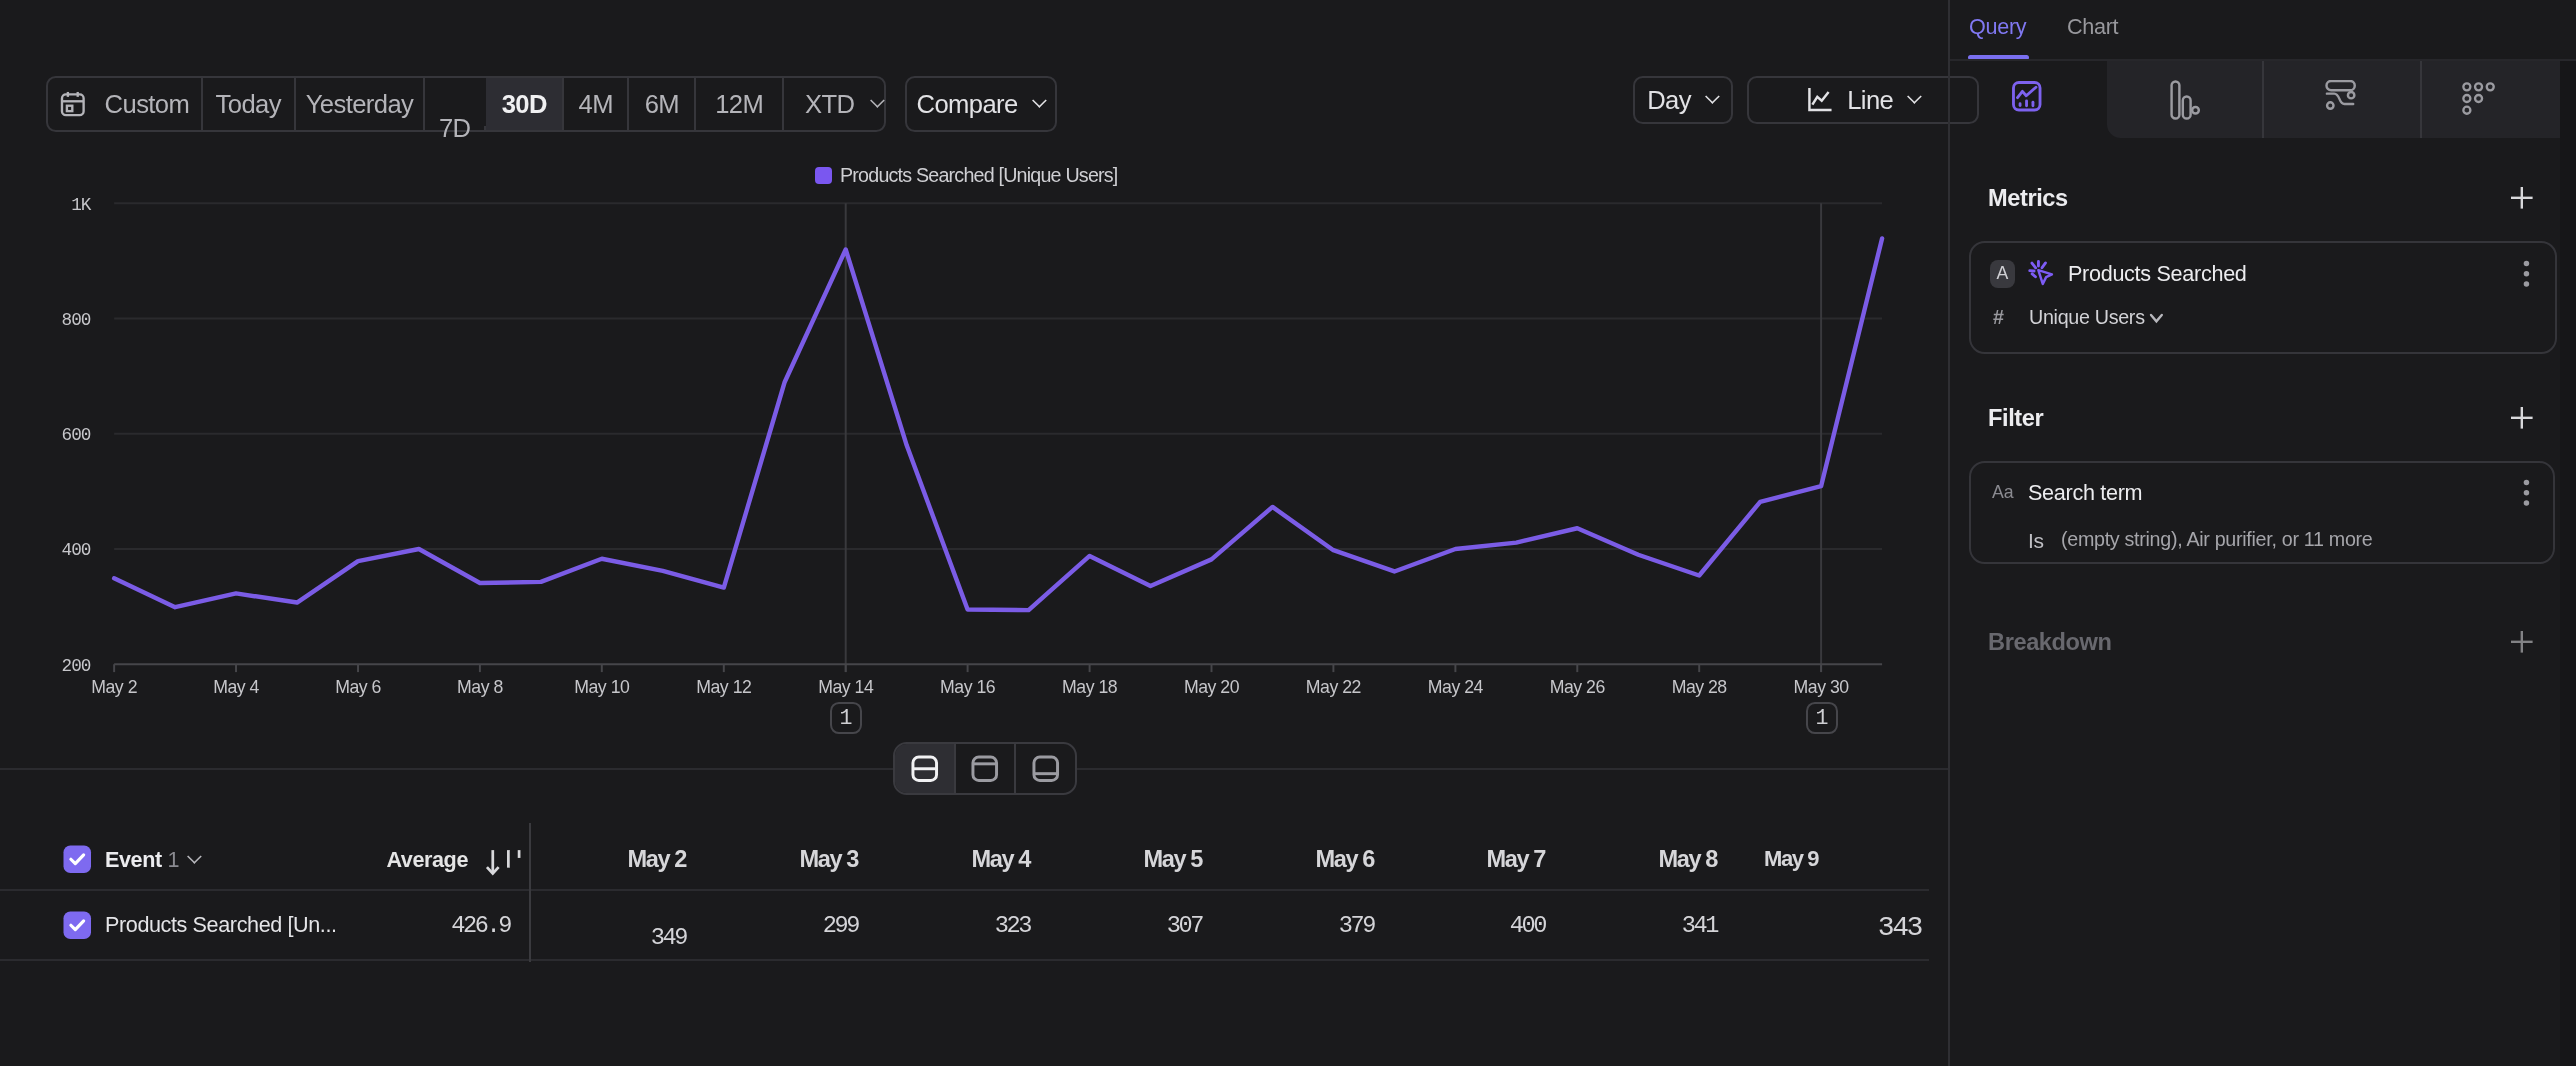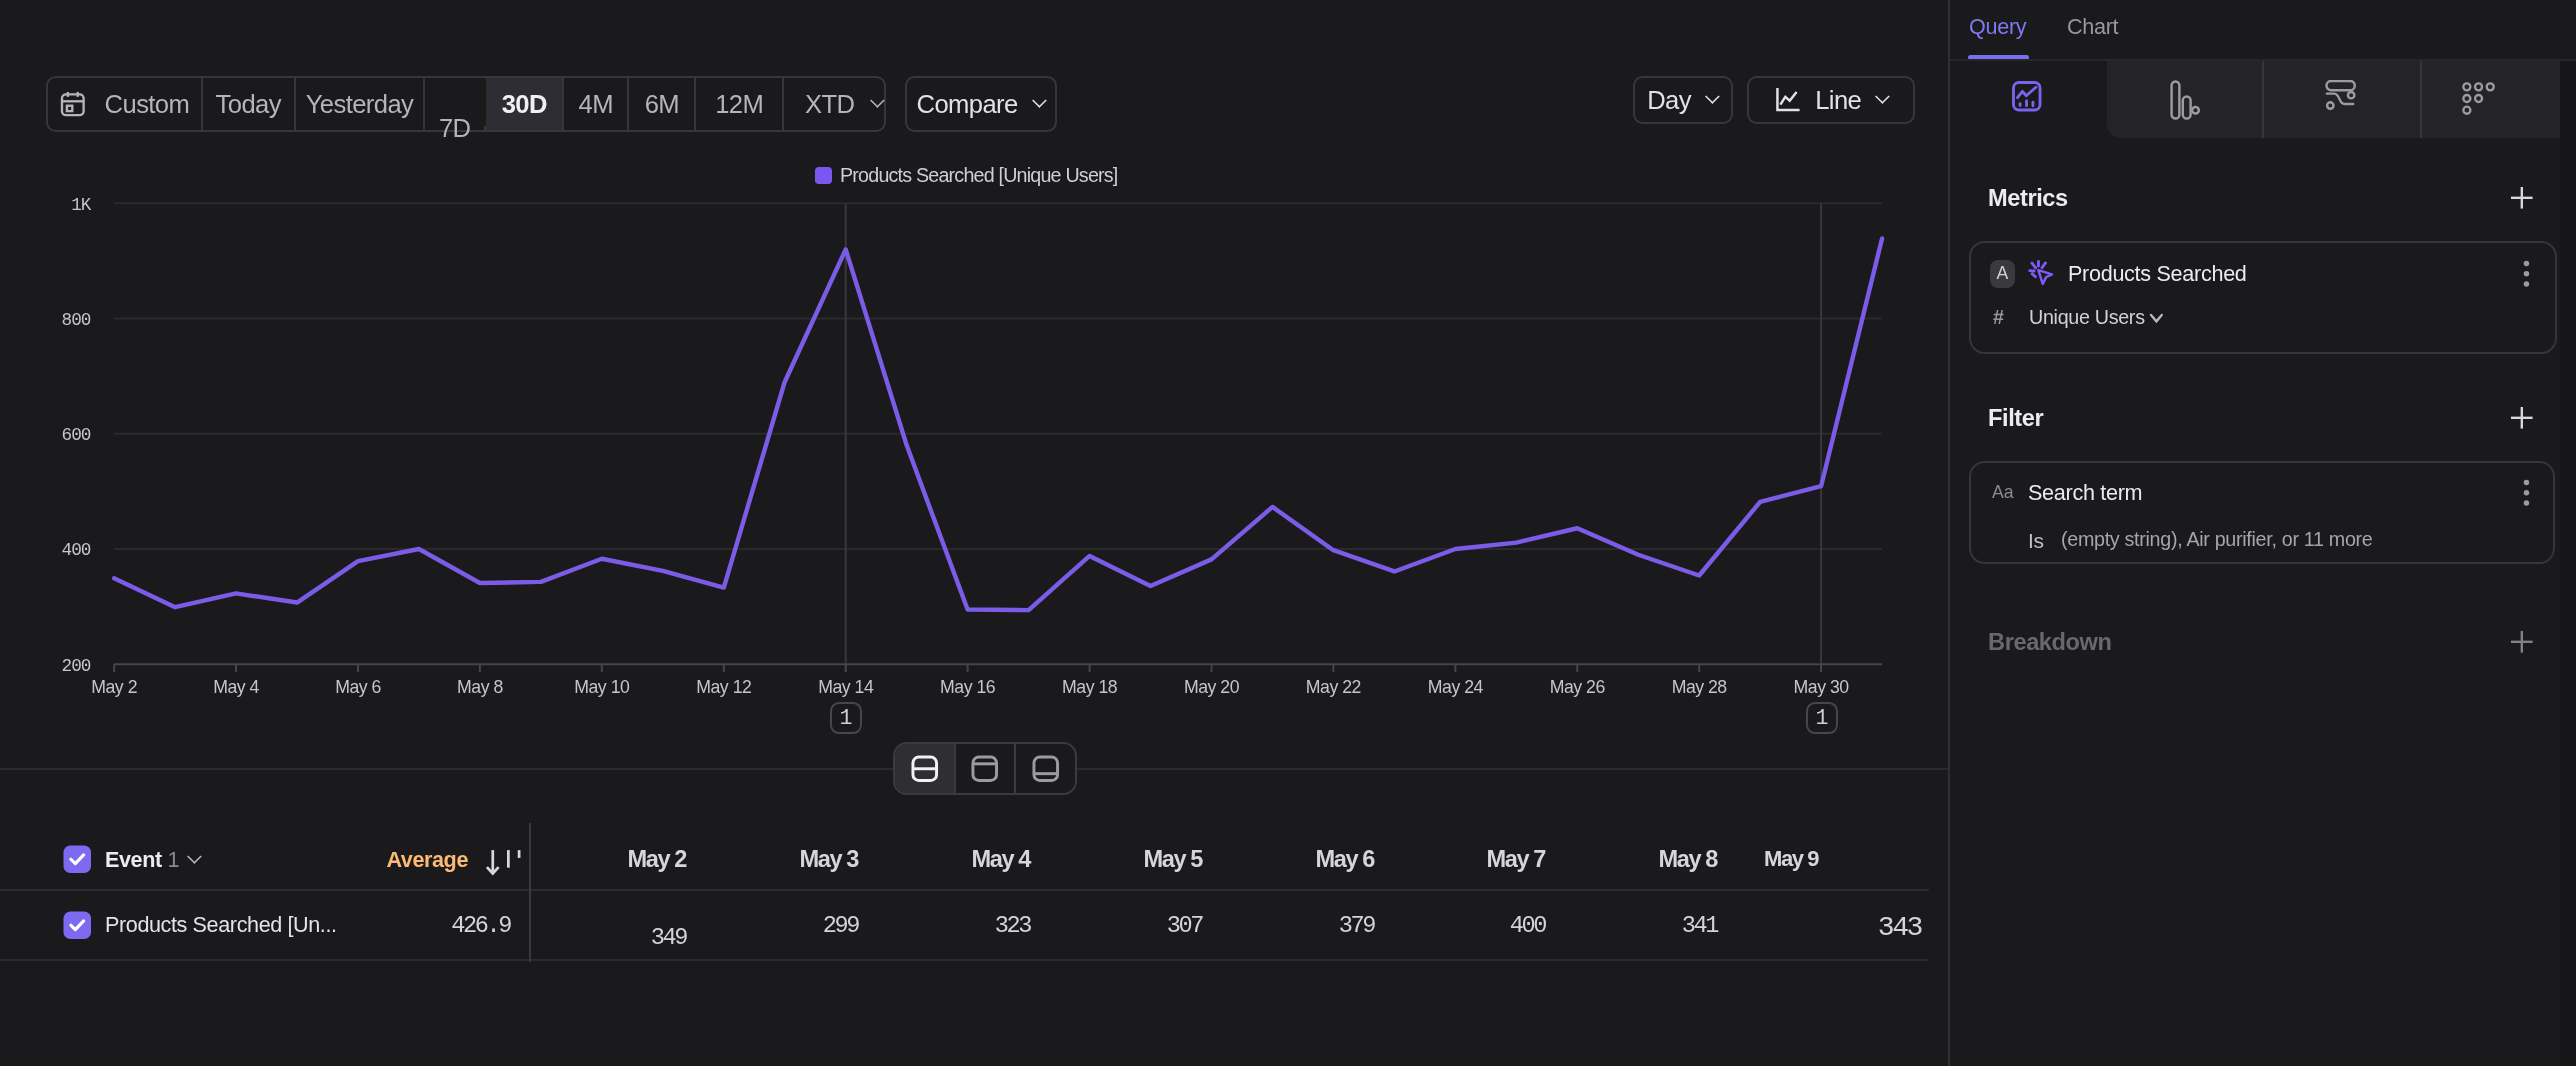--- a/index.html
+++ b/index.html
@@ -40,21 +40,21 @@
     <div class="seg" style="width:133px;">Yesterday</div>
     <div class="seg" style="width:63px;margin-top:48px;">7D</div>
     <div class="seg sel" style="width:80px;">30D</div>
     <div class="seg" style="width:67px;">4M</div>
     <div class="seg" style="width:69px;">6M</div>
     <div class="seg" style="width:90px;">12M</div>
     <div class="seg" style="flex:1;margin-left:21px;">XTD&nbsp;&nbsp;<span class="chev" style="margin-left:3.9px;"></span></div>
   </div>
   <div class="btn abs" style="left:905px; top:76px; width:152px; height:56px;">Compare&nbsp;&nbsp;<span class="chev" style="margin-left:2px;"></span></div>
   <div class="btn abs" style="left:1633px; top:76px; width:100px; height:48px;">Day&nbsp;&nbsp;<span class="chev" style="margin-left:2px;"></span></div>
-  <div class="btn abs" style="left:1747px; top:76px; width:168px; height:48px;">
+  <div class="btn abs" style="left:1747px; top:76px; width:232px; height:48px;">
     <svg width="29.5" height="29.5" viewBox="0 0 30 30" fill="none" stroke="#e2e2e5" stroke-width="2.5" style="margin-right:12.8px;">
       <polyline points="4.5,3 4.5,25.5 27,25.5"></polyline>
       <polyline points="7.5,20 12.5,12 17,16 24,7"></polyline>
     </svg>
     Line&nbsp;&nbsp;<span class="chev" style="margin-left:2px;"></span></div>
 
   <div class="abs" style="left:815px; top:167px; width:16.7px; height:16.7px; border-radius:3.9px; background:#7a57f0;"></div>
   <div class="t" style="left:840px; top:166px; color:#cfcfd3; font-size:19.7px; letter-spacing:-0.8px;">Products Searched [Unique Users]</div>
 
   <svg class="abs" style="left:0; top:0;" width="1948" height="748" viewBox="0 0 1980 760">
@@ -146,21 +146,21 @@
         <rect x="0.5" y="0.5" width="28" height="28" rx="7" fill="#7e6af0"></rect>
         <polyline points="8,14.5 12.5,19 21,10" fill="none" stroke="#fff" stroke-width="3.2" stroke-linecap="round" stroke-linejoin="round"></polyline>
       </svg></div>
   <div class="abs" style="left:63px; top:911px;" id="cb2"><svg width="28.5" height="28.5" viewBox="0 0 29 29">
         <rect x="0.5" y="0.5" width="28" height="28" rx="7" fill="#7e6af0"></rect>
         <polyline points="8,14.5 12.5,19 21,10" fill="none" stroke="#fff" stroke-width="3.2" stroke-linecap="round" stroke-linejoin="round"></polyline>
       </svg></div>
 
   <div class="t" style="left:105px; top:849px; font-size:21.6px; color:#ececef; font-weight:bold; letter-spacing:-0.4px;">Event <span style="color:#8a8a90; font-weight:normal;">1</span></div>
   <span class="chev abs" style="left:188px; top:857px; color:#b7b7bc;"></span>
-  <div class="t" style="left:271px; top:849px; width:197px; text-align:right; font-size:21.6px; color:#fdba74; font-weight:bold; letter-spacing:-0.4px;">Average</div>
+  <div class="t" style="left:271px; top:849px; width:197px; text-align:right; font-size:21.6px; color:#e5e5e5; font-weight:bold; letter-spacing:-0.4px;">Average</div>
   <svg class="abs" style="left:484px; top:849px;" width="39" height="27.6" viewBox="0 0 40 28" fill="none" stroke="#d8d8db" stroke-width="2.8">
     <line x1="9" y1="1" x2="9" y2="24"></line>
       <polyline points="3,18.5 9,25 15,18.5"></polyline>
     <line x1="25" y1="1" x2="25" y2="19"></line>
       <line x1="36" y1="1" x2="36" y2="9"></line>
   </svg>
   <div class="t" style="left:105px; top:914px; font-size:21.6px; color:#e4e4e7; letter-spacing:-0.4px;">Products Searched [Un...</div>
   <div class="t mono" style="left:313px; top:914px; width:197px; text-align:right; font-size:23.6px; color:#d4d4d8; letter-spacing:-2.4px;padding-left:18px;">426.9</div>
   <div id="headcells">
       <div class="t" style="left:529px; top:848px; width:157px; text-align:right; font-size:23.6px; color:#d6d6d9; font-weight:600; letter-spacing:-1.4px;">May 2</div>

